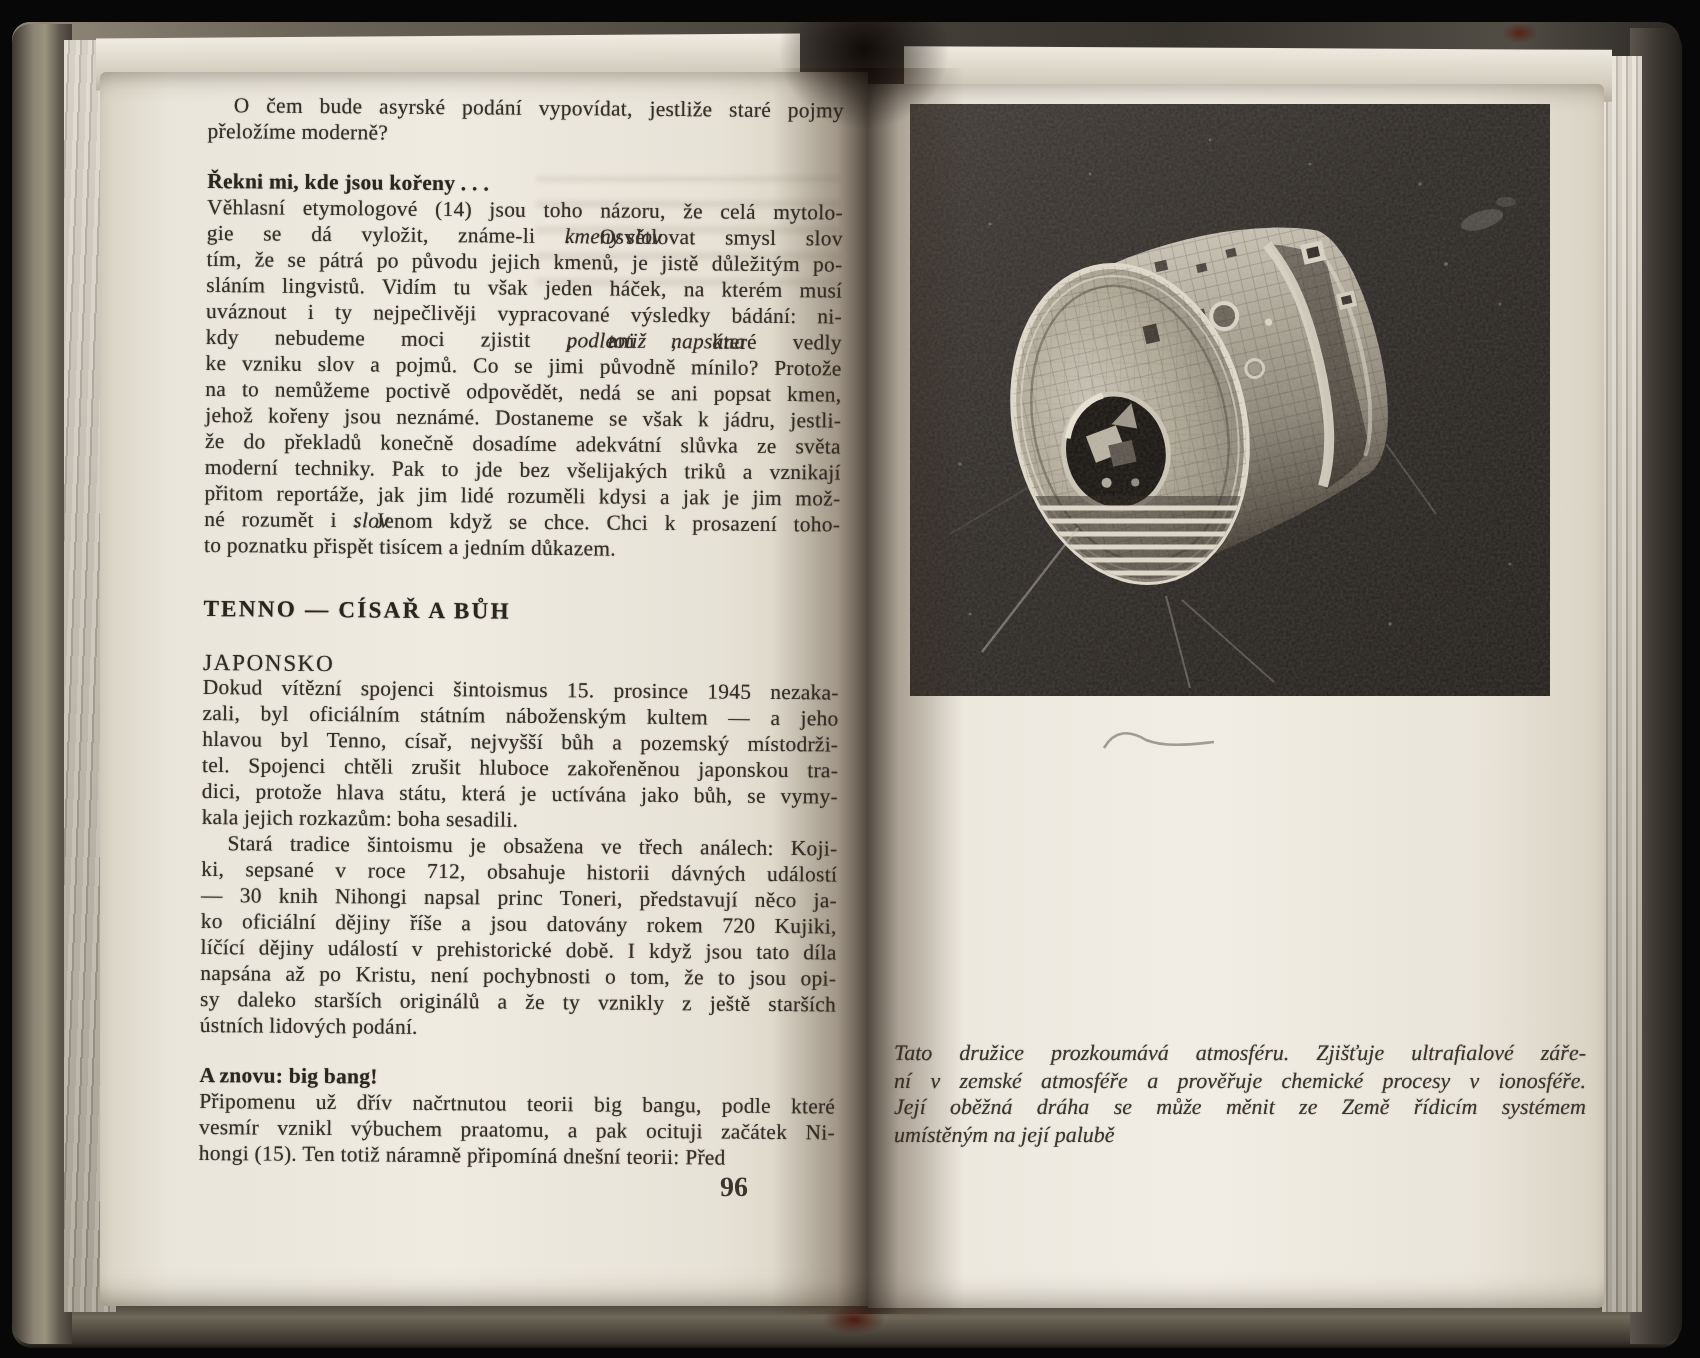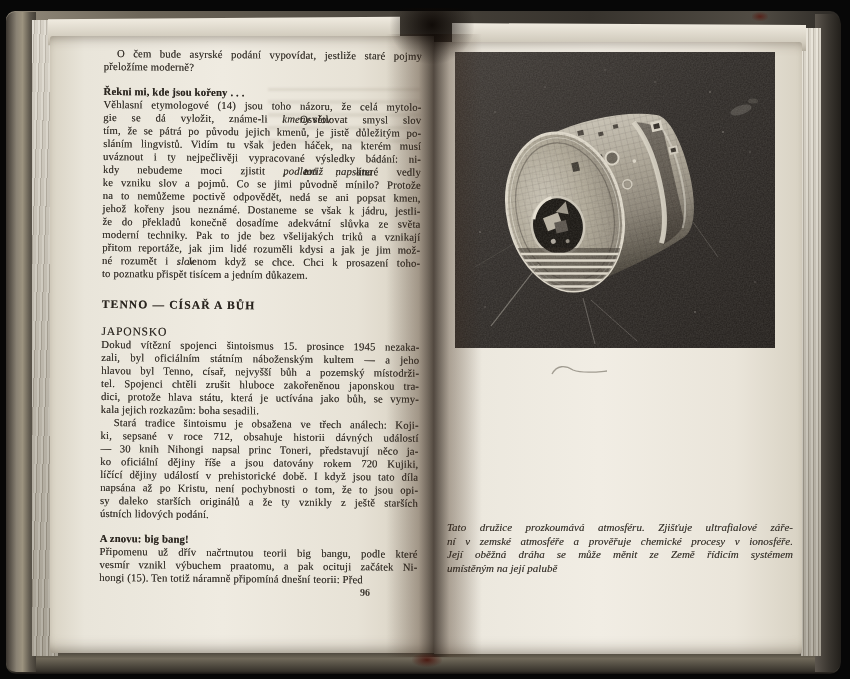--- a/index.html
+++ b/index.html
@@ -60,21 +60,21 @@
                font-size:10.7px; line-height:13px; color:#342f28;
                letter-spacing:.15px; text-shadow:0 0 .6px rgba(53,48,42,.65);
                transform:rotate(.5deg); transform-origin:0 0; }
   #left-text .tl { position:static; text-align:justify; text-align-last:justify; white-space:nowrap; }
   #left-text .tl-last { text-align-last:left; }
   #left-text .tl-ind  { text-indent:13px; }
   #left-text .h-bold { position:static; font-weight:bold; margin-top:12px; color:#2a251f; }
   #left-text .h-caps { position:static; font-weight:bold; margin-top:18px; margin-bottom:14px;
                        font-size:11.6px; letter-spacing:1.1px; color:#2a251f; }
   #left-text .h-sub  { position:static; font-size:11.6px; letter-spacing:.8px; color:#2f2a24; }
-  .pnum { left:360px; top:587px; z-index:3; font-size:10px; color:#3a352e;font-weight:bold; }
+  .pnum { left:360px; top:587px; z-index:3; font-size:14px; color:#3a352e;font-weight:bold; }
 
   .ghost { left:268px; top:88px; width:152px; height:64px; z-index:2; filter:blur(1px);
            background:repeating-linear-gradient(0deg,transparent 0 9px,rgba(120,108,90,.12) 9px 13px); }
 
   
   #photo { left:455px; top:52px; width:320px; height:296px; z-index:3; }
   #squiggle { left:549px; top:362px; width:64px; height:18px; z-index:3; }
   #caption { left:447px; top:521px; width:346px; z-index:3;
              font-size:11px; line-height:13.6px; font-style:italic; color:#3a352e;
              text-shadow:0 0 .6px rgba(58,53,46,.6); }

